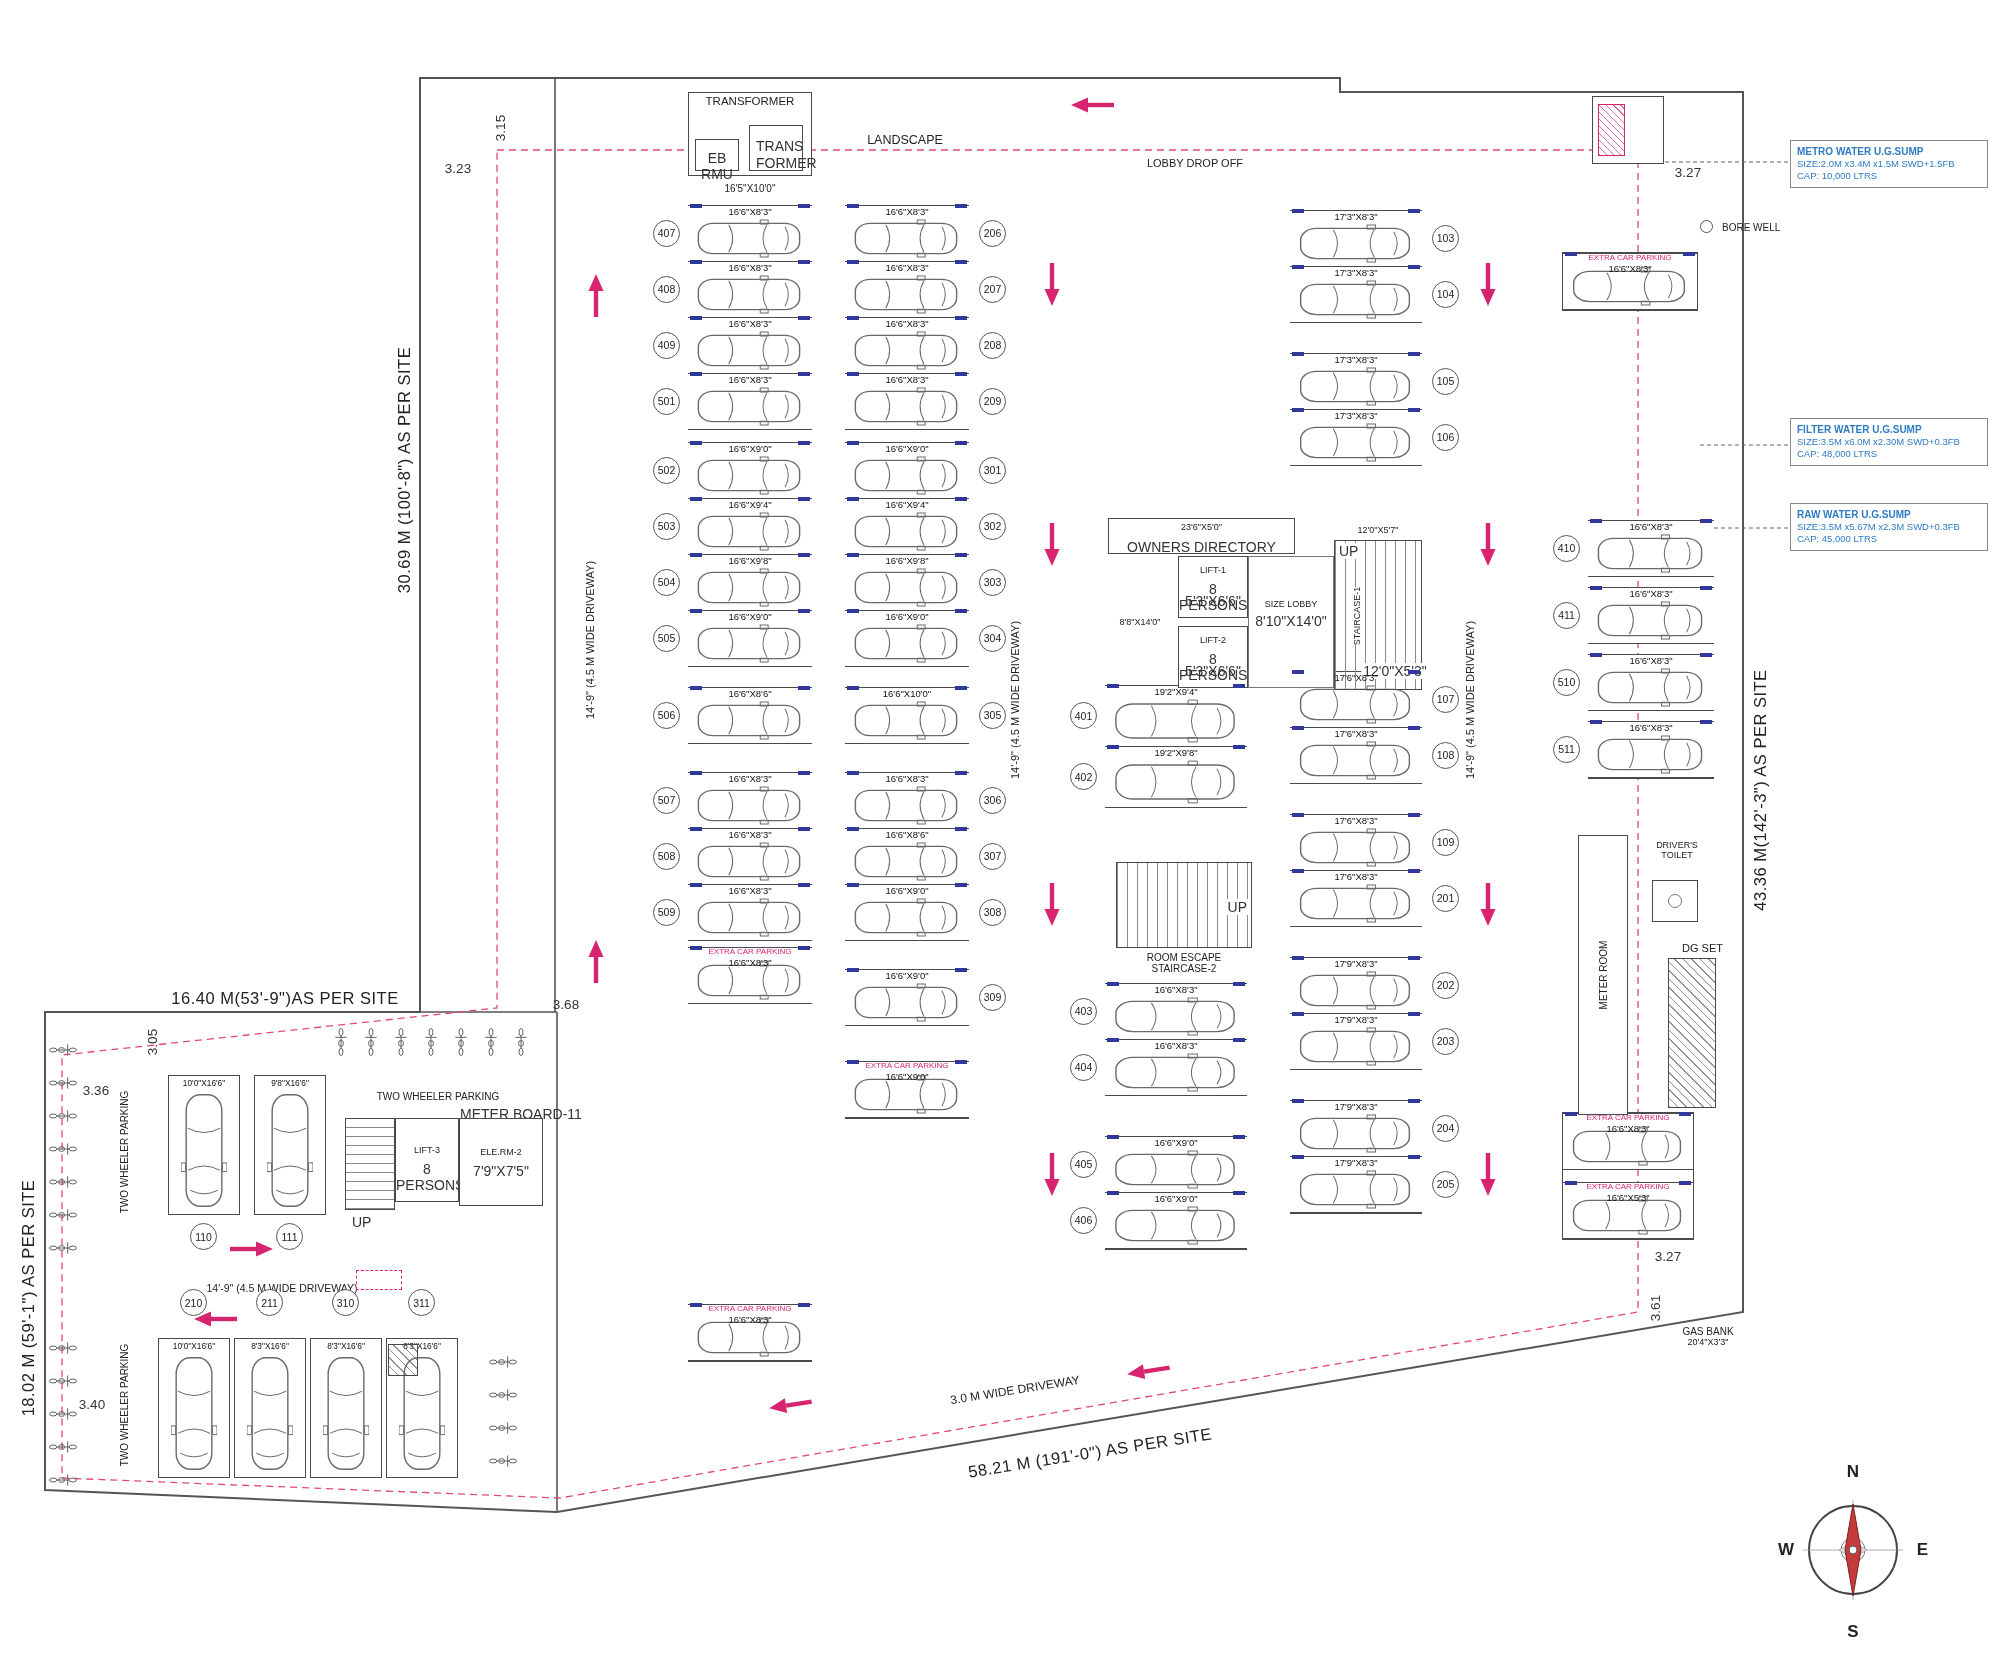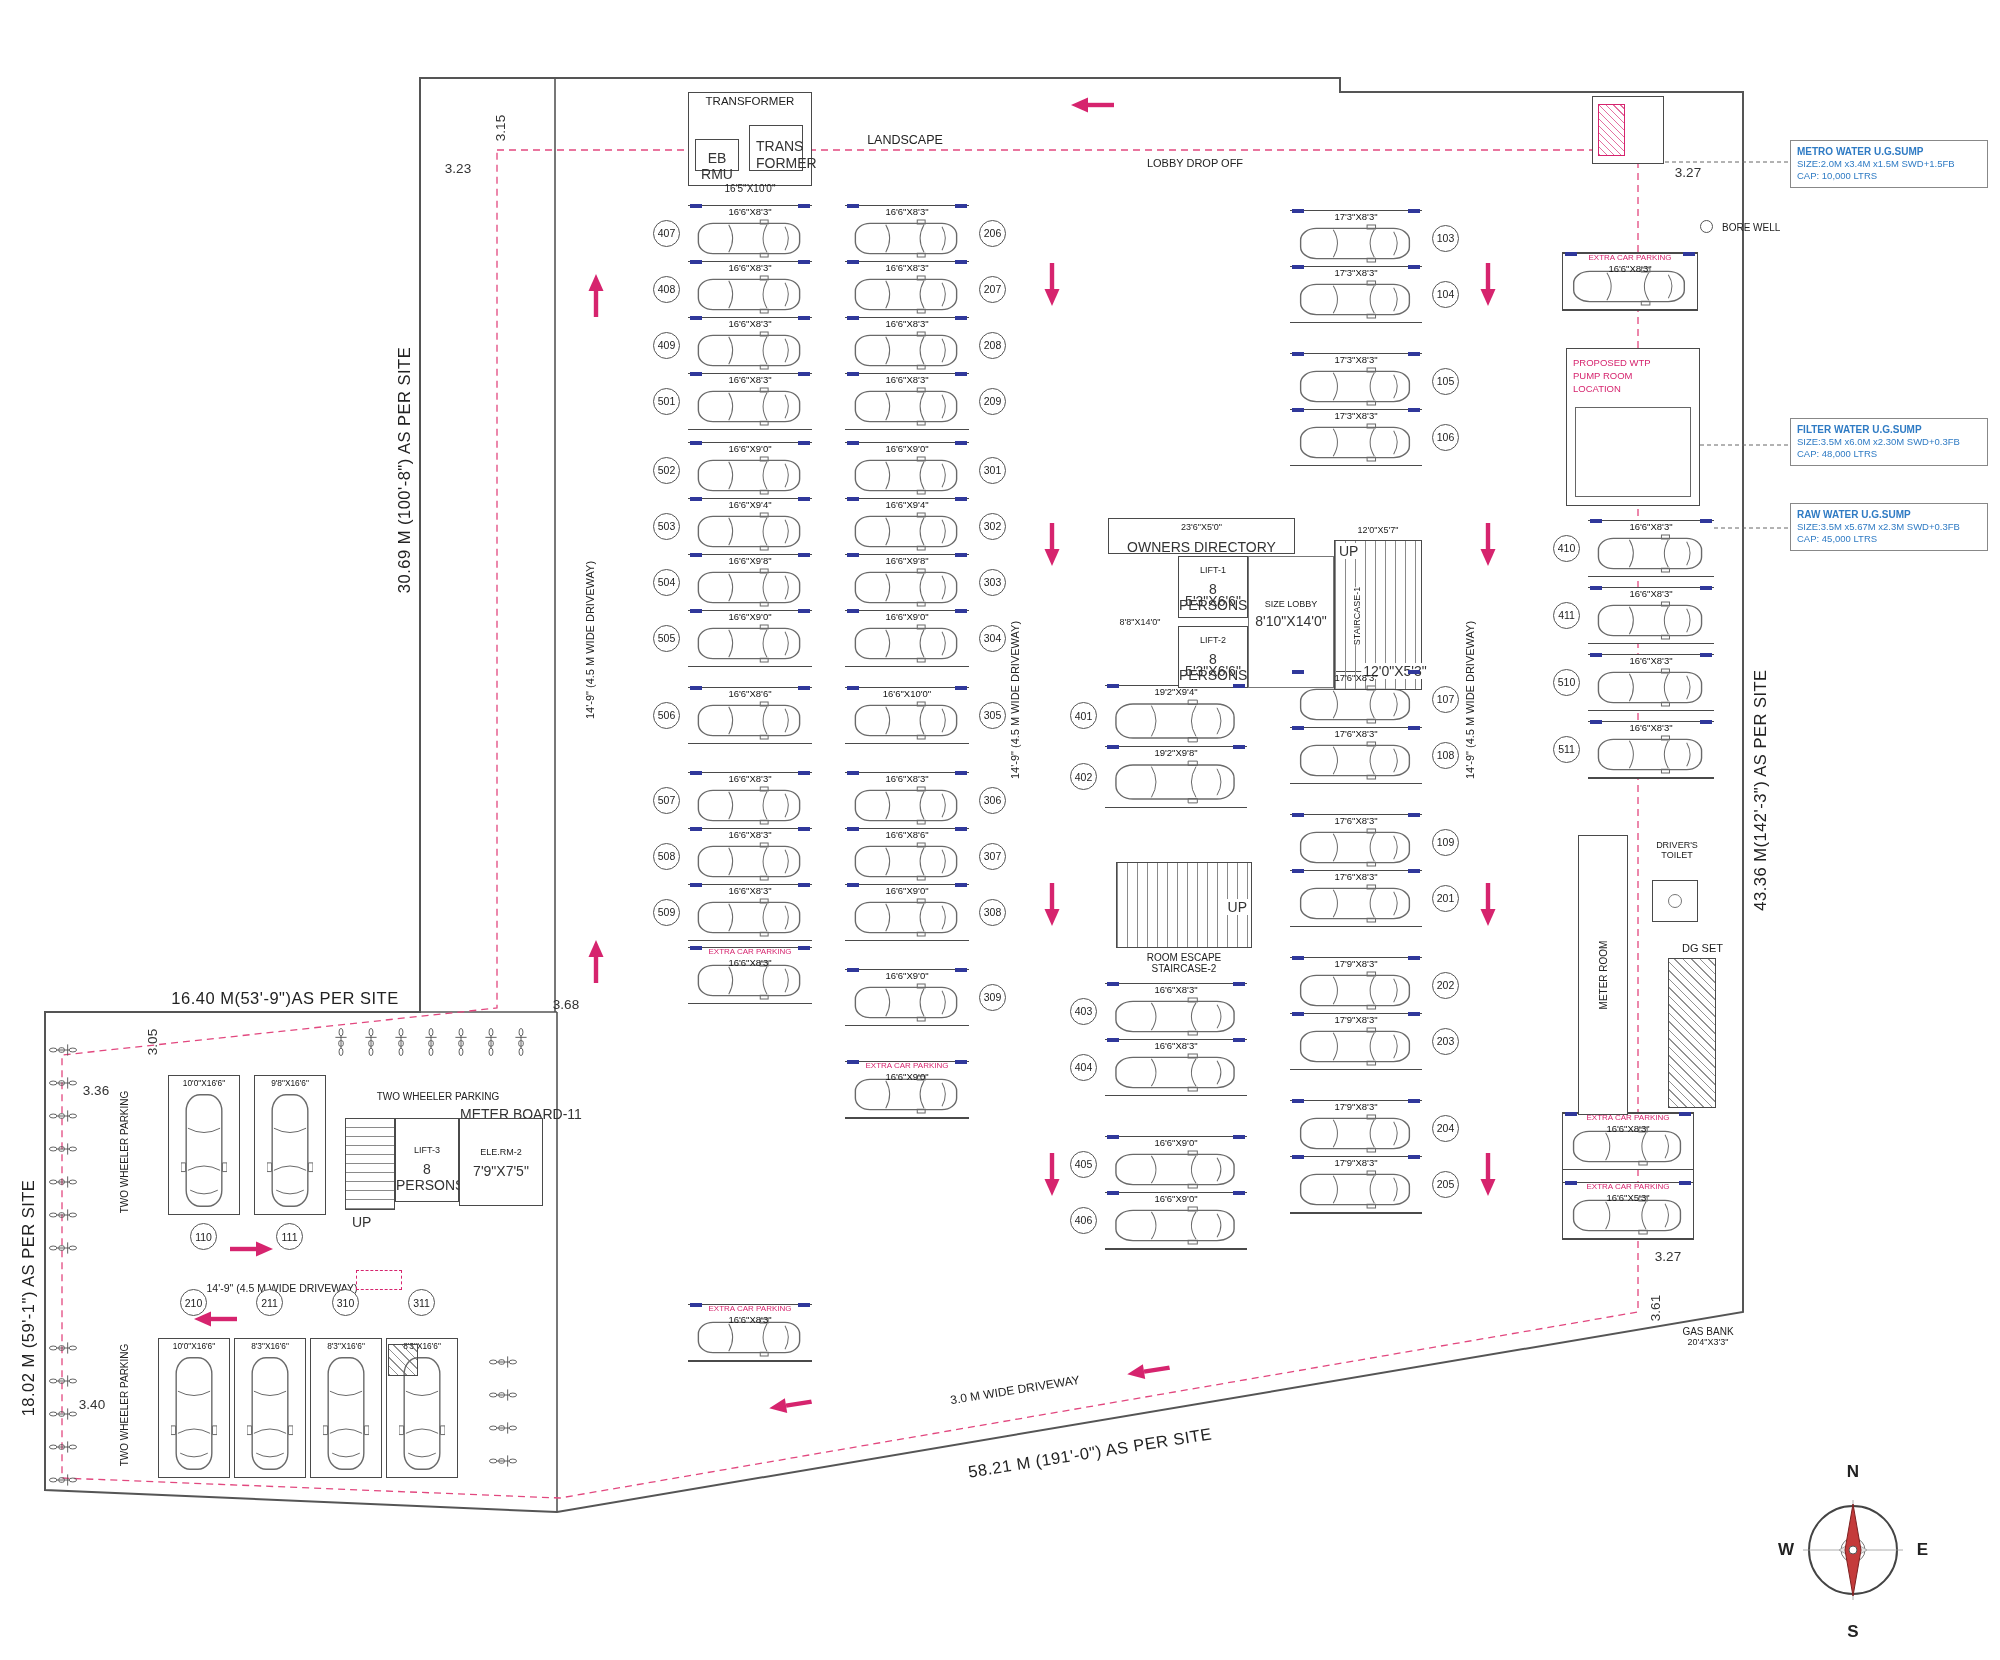--- a/index.html
+++ b/index.html
@@ -76,21 +76,21 @@
     <polygon class="site" points="420,78 1340,78 1340,92 1743,92 1743,1312 557,1512 45,1490 45,1012 420,1012"></polygon>
     <line class="wall" x1="555" y1="78" x2="555" y2="1012"></line>
     <line class="wall" x1="45" y1="1012" x2="557" y2="1012"></line>
     <line class="wall" x1="557" y1="1012" x2="557" y2="1512"></line>
     <polygon class="bdash" points="497,150 1638,150 1638,1312 560,1498 62,1478 62,1055 497,1008"></polygon>
     <line class="lead" x1="1665" y1="162" x2="1788" y2="162"></line>
     <line class="lead" x1="1700" y1="445" x2="1788" y2="445"></line>
     <line class="lead" x1="1714" y1="528" x2="1788" y2="528"></line>
   </svg>
 
-  <div class="room" style="left:688px;top:92px;width:124px;height:94px">
+  <div class="room" style="left:688px;top:92px;width:124px;height:84px">
     <div class="ttl lbl" style="top:2px;font-size:11.5px">TRANSFORMER</div>
     <div class="room" style="left:6px;top:46px;width:44px;height:32px">
       <div class="ttl tiny" style="top:10px">EB RMU</div>
     </div>
     <div class="room" style="left:60px;top:32px;width:54px;height:46px">
       <div class="ttl tiny" style="top:12px;line-height:1.2;padding:0 6px">TRANS FORMER</div>
     </div>
   </div>
   <div class="ctr small10" style="left:750px;top:188px">16'5"X10'0"</div>
   <div class="ctr lbl" style="left:905px;top:140px;font-size:12.5px">LANDSCAPE</div>
@@ -998,28 +998,20 @@
     <div class="small10">ROOM ESCAPE</div>
     <div class="small10">STAIRCASE-2</div>
   </div>
 
   <div class="room" style="left:1592px;top:96px;width:72px;height:68px">
     <div class="abs hatch-pink" style="left:5px;top:7px;width:27px;height:52px"></div>
   </div>
   <div class="abs" style="left:1700px;top:220px;width:13px;height:13px;border:1.5px solid #555;border-radius:50%"></div>
   <div class="abs small10" style="left:1722px;top:222px">BORE WELL</div>
 
-  <div class="room" style="left:1566px;top:348px;width:134px;height:158px">
-    <div class="abs pink" style="left:6px;top:8px;font-size:9.5px;line-height:1.35">
-      <div>PROPOSED WTP</div>
-      <div>PUMP ROOM</div>
-      <div>LOCATION</div>
-    </div>
-    <div class="abs" style="left:8px;top:58px;right:8px;bottom:8px;border:1.2px solid #666"></div>
-  </div>
 
   <div class="note" style="left:1790px;top:140px">
     <div class="t">METRO WATER U.G.SUMP</div>
     <div>SIZE:2.0M x3.4M x1.5M SWD+1.5FB</div>
     <div>CAP: 10,000 LTRS</div>
   </div>
   <div class="note" style="left:1790px;top:418px">
     <div class="t">FILTER WATER U.G.SUMP</div>
     <div>SIZE:3.5M x6.0M x2.30M SWD+0.3FB</div>
     <div>CAP: 48,000 LTRS</div>

